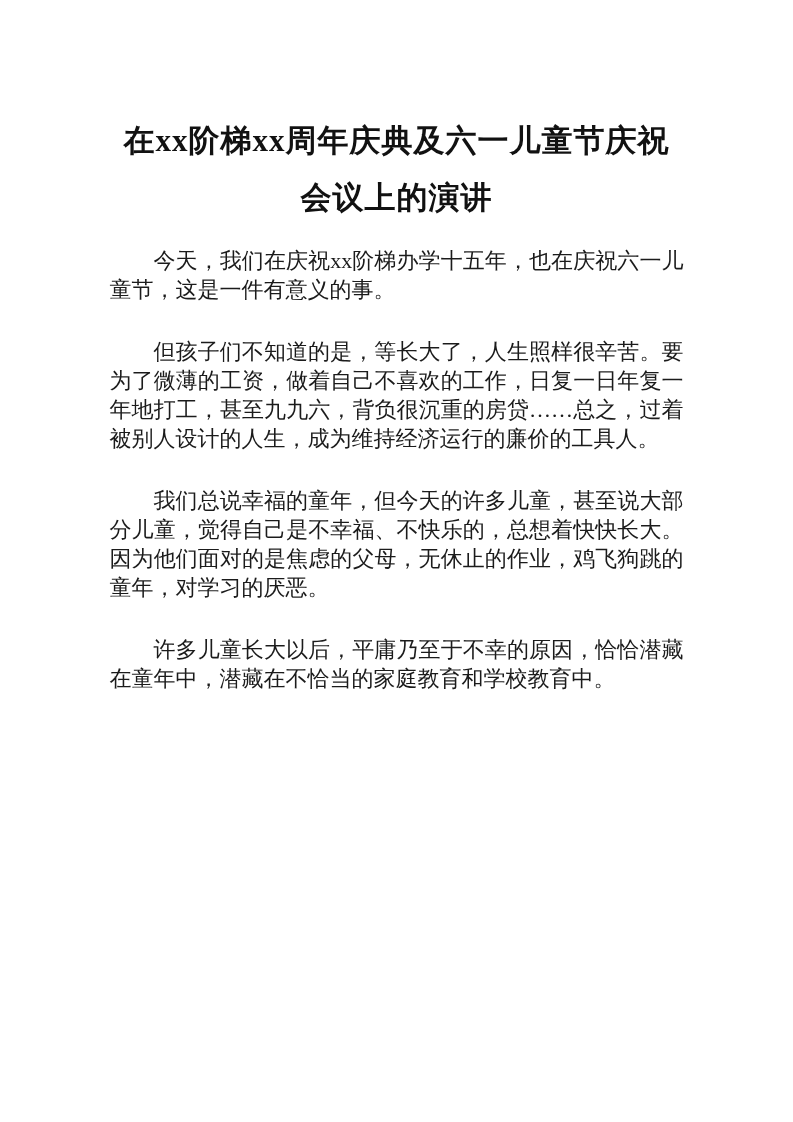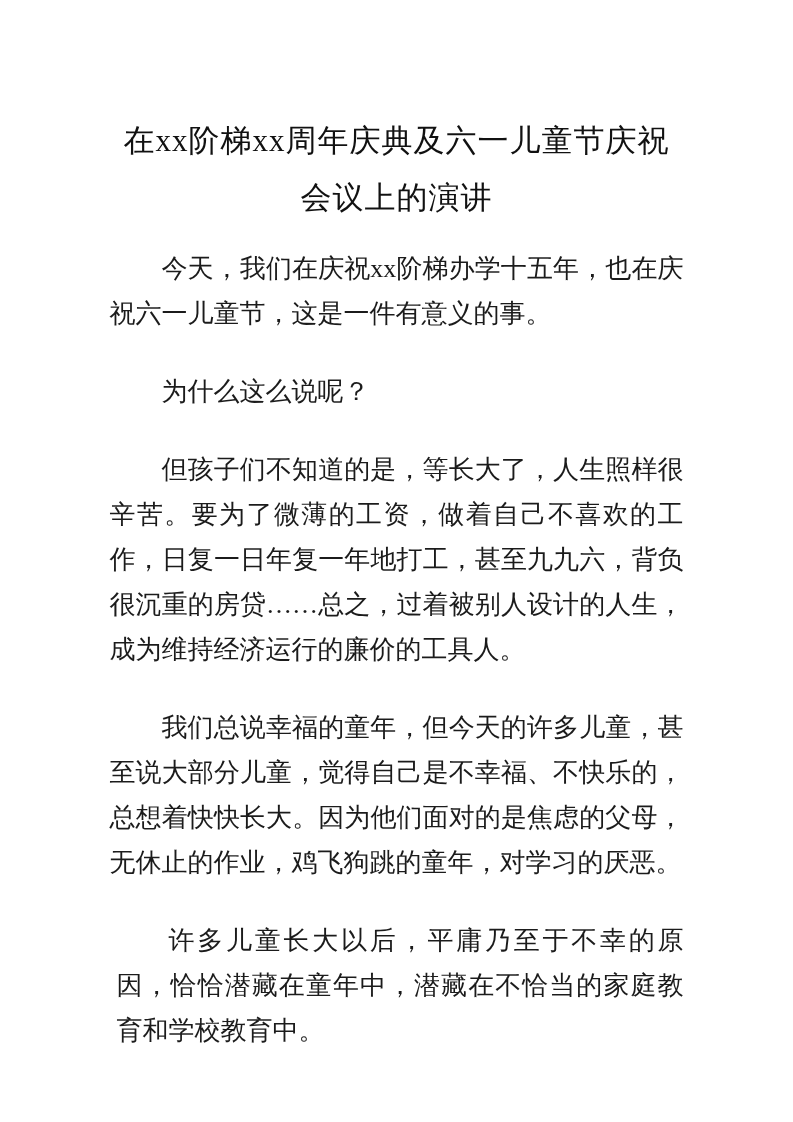--- a/index.html
+++ b/index.html
@@ -13,50 +13,48 @@
     overflow: hidden;
     font-family: "Liberation Serif", "DejaVu Serif", serif;
     color: #1b1b1b;
   }
   .page {
     width: 574px;
     margin: 0 auto;
   }
   .doc-title {
     font-size: 31px;
-    font-weight: normal;
+    font-weight: bold;
     line-height: 57px;
     text-align: center;
     color: #111111;
     margin: 112px 0 20px 0;
     letter-spacing: 1px;
   }
   .doc-paragraph {
-    font-size: 26px;
-    line-height: 45px;
+    font-size: 22px;
+    line-height: 29px;
     text-align: justify;
     text-justify: inter-ideograph;
     text-indent: 2em;
     margin: 0 0 33px 0;
     word-break: normal;
   }
   .doc-paragraph:last-child {
     margin-bottom: 0;
-    margin-left: 7px;
   }
 </style>
 </head>
 <body>
 
 <main class="page">
   <h1 class="doc-title">在xx阶梯xx周年庆典及六一儿童节庆祝会议上的演讲</h1>
 
   <p class="doc-paragraph">今天，我们在庆祝xx阶梯办学十五年，也在庆祝六一儿童节，这是一件有意义的事。</p>
 
-  <p class="doc-paragraph">为什么这么说呢？</p>
 
   <p class="doc-paragraph">但孩子们不知道的是，等长大了，人生照样很辛苦。要为了微薄的工资，做着自己不喜欢的工作，日复一日年复一年地打工，甚至九九六，背负很沉重的房贷……总之，过着被别人设计的人生，成为维持经济运行的廉价的工具人。</p>
 
   <p class="doc-paragraph">我们总说幸福的童年，但今天的许多儿童，甚至说大部分儿童，觉得自己是不幸福、不快乐的，总想着快快长大。因为他们面对的是焦虑的父母，无休止的作业，鸡飞狗跳的童年，对学习的厌恶。</p>
 
 
   <p class="doc-paragraph">许多儿童长大以后，平庸乃至于不幸的原因，恰恰潜藏在童年中，潜藏在不恰当的家庭教育和学校教育中。</p>
 </main>
 
 </body></html>

